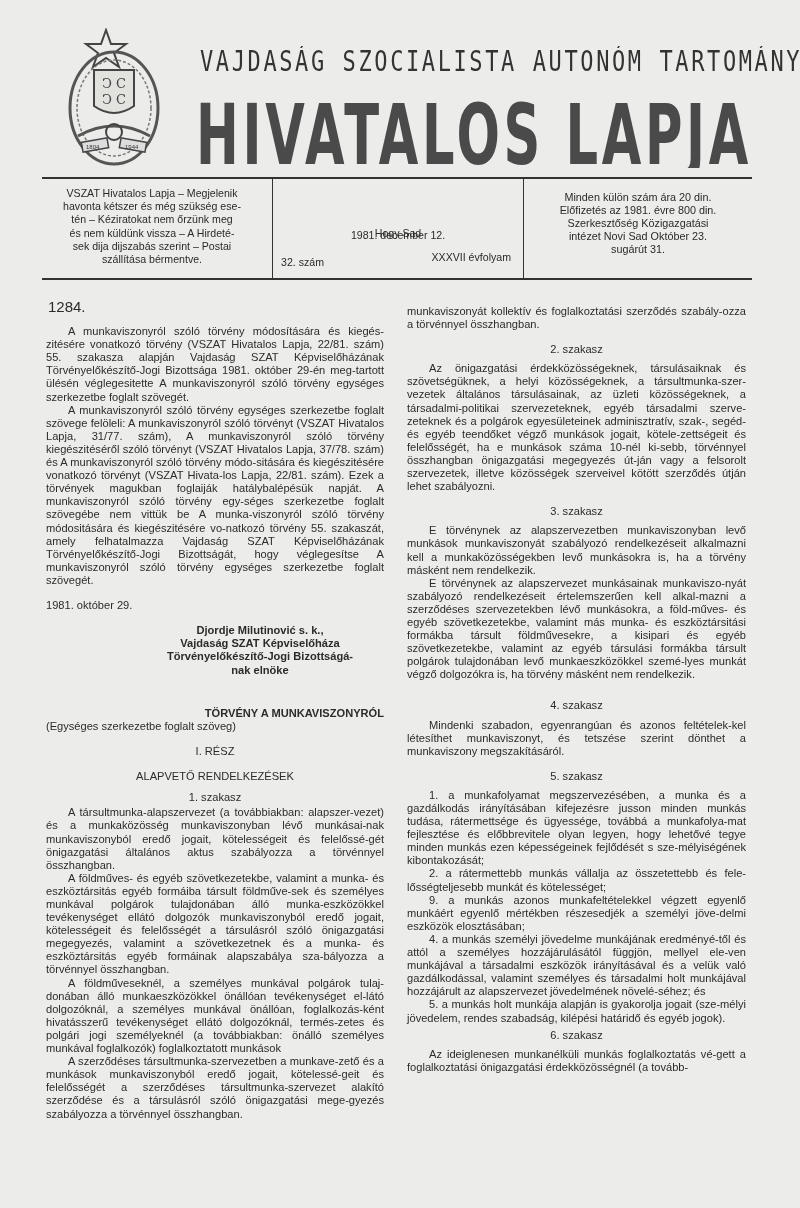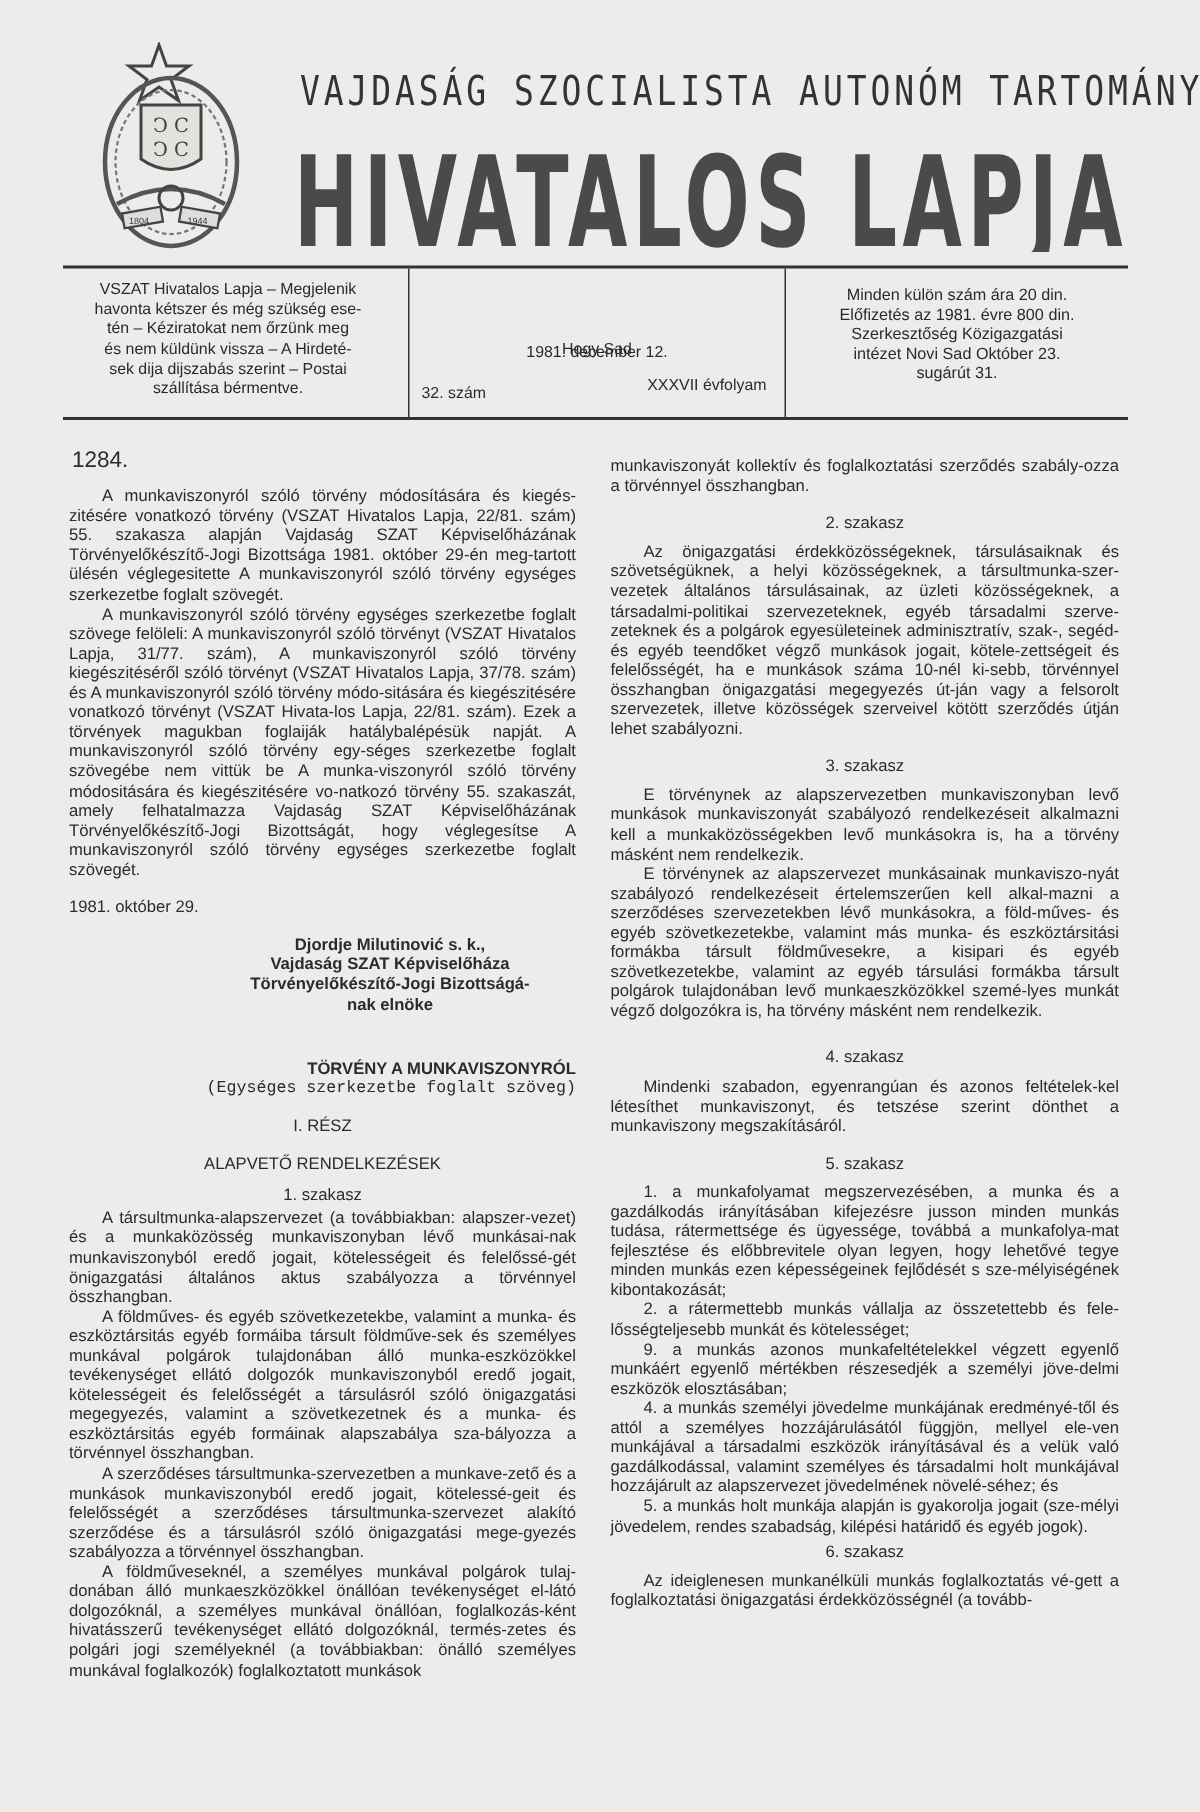--- a/index.html
+++ b/index.html
@@ -48,21 +48,21 @@
   .col { position: absolute; font-size: 11.1px; line-height: 13.1px; color: #2b2b2b; }
   .col-left { left: 46px; top: 300px; width: 338px; }
   .col-right { left: 407px; top: 305px; width: 339px; }
   .col p { margin: 0; text-align: justify; text-indent: 22px; hyphens: manual; }
   .col p.noind { text-indent: 0; }
   .num-title { font-size: 15px; margin: 0 0 12px 2px; }
   .sec { text-align: center; margin: 12px 0 6px 0; }
   .gap { height: 12px; }
   .sig { text-align: center; font-weight: bold; margin-left: 90px; line-height: 13.2px; }
   .law-title { text-align: right; font-weight: bold; margin-top: 30px; }
-  .law-sub { text-align: right; font-family: Liberation Mono, monospace; }
+  .law-sub { text-align: left; }
 </style>
 </head>
 <body>
 
 <div class="page">
 
   <svg class="emblem" viewBox="0 0 104 142">
     <polygon points="42,2 47,16 62,16 50,25 55,39 42,30 29,39 34,25 22,16 37,16" fill="none" stroke="#444" stroke-width="2"></polygon>
     <ellipse cx="50" cy="80" rx="44" ry="56" fill="none" stroke="#555" stroke-width="3"></ellipse>
     <ellipse cx="50" cy="80" rx="37" ry="48" fill="none" stroke="#777" stroke-width="1.5" stroke-dasharray="3,2"></ellipse>
@@ -132,22 +132,22 @@
       <div>Törvényelőkészítő-Jogi Bizottságá-</div>
       <div>nak elnöke</div>
     </div>
     <div class="law-title">TÖRVÉNY A MUNKAVISZONYRÓL</div>
     <div class="law-sub">(Egységes szerkezetbe foglalt szöveg)</div>
     <div class="sec">I. RÉSZ</div>
     <div class="sec">ALAPVETŐ RENDELKEZÉSEK</div>
     <div class="sec" style="margin-top:8px;margin-bottom:2px">1. szakasz</div>
     <p>A társultmunka-alapszervezet (a továbbiakban: alapszer-vezet) és a munkaközösség munkaviszonyban lévő munkásai-nak munkaviszonyból eredő jogait, kötelességeit és felelőssé-gét önigazgatási általános aktus szabályozza a törvénnyel összhangban.</p>
     <p>A földműves- és egyéb szövetkezetekbe, valamint a munka- és eszköztársitás egyéb formáiba társult földműve-sek és személyes munkával polgárok tulajdonában álló munka-eszközökkel tevékenységet ellátó dolgozók munkaviszonyból eredő jogait, kötelességeit és felelősségét a társulásról szóló önigazgatási megegyezés, valamint a szövetkezetnek és a munka- és eszköztársitás egyéb formáinak alapszabálya sza-bályozza a törvénnyel összhangban.</p>
+    <p>A földműveseknél, a személyes munkával polgárok tulaj-donában álló munkaeszközökkel önállóan tevékenységet el-látó dolgozóknál, a személyes munkával önállóan, foglalkozás-ként hivatásszerű tevékenységet ellátó dolgozóknál, termés-zetes és polgári jogi személyeknél (a továbbiakban: önálló személyes munkával foglalkozók) foglalkoztatott munkások</p>
     <p>A szerződéses társultmunka-szervezetben a munkave-zető és a munkások munkaviszonyból eredő jogait, kötelessé-geit és felelősségét a szerződéses társultmunka-szervezet alakító szerződése és a társulásról szóló önigazgatási mege-gyezés szabályozza a törvénnyel összhangban.</p>
-    <p>A földműveseknél, a személyes munkával polgárok tulaj-donában álló munkaeszközökkel önállóan tevékenységet el-látó dolgozóknál, a személyes munkával önállóan, foglalkozás-ként hivatásszerű tevékenységet ellátó dolgozóknál, termés-zetes és polgári jogi személyeknél (a továbbiakban: önálló személyes munkával foglalkozók) foglalkoztatott munkások</p>
   </div>
 
   <div class="col col-right">
     <p class="noind">munkaviszonyát kollektív és foglalkoztatási szerződés szabály-ozza a törvénnyel összhangban.</p>
 
     <div class="sec">2. szakasz</div>
     <p>Az önigazgatási érdekközösségeknek, társulásaiknak és szövetségüknek, a helyi közösségeknek, a társultmunka-szer-vezetek általános társulásainak, az üzleti közösségeknek, a társadalmi-politikai szervezeteknek, egyéb társadalmi szerve-zeteknek és a polgárok egyesületeinek adminisztratív, szak-, segéd- és egyéb teendőket végző munkások jogait, kötele-zettségeit és felelősségét, ha e munkások száma 10-nél ki-sebb, törvénnyel összhangban önigazgatási megegyezés út-ján vagy a felsorolt szervezetek, illetve közösségek szerveivel kötött szerződés útján lehet szabályozni.</p>
 
     <div class="sec">3. szakasz</div>
     <p>E törvénynek az alapszervezetben munkaviszonyban levő munkások munkaviszonyát szabályozó rendelkezéseit alkalmazni kell a munkaközösségekben levő munkásokra is, ha a törvény másként nem rendelkezik.</p>

